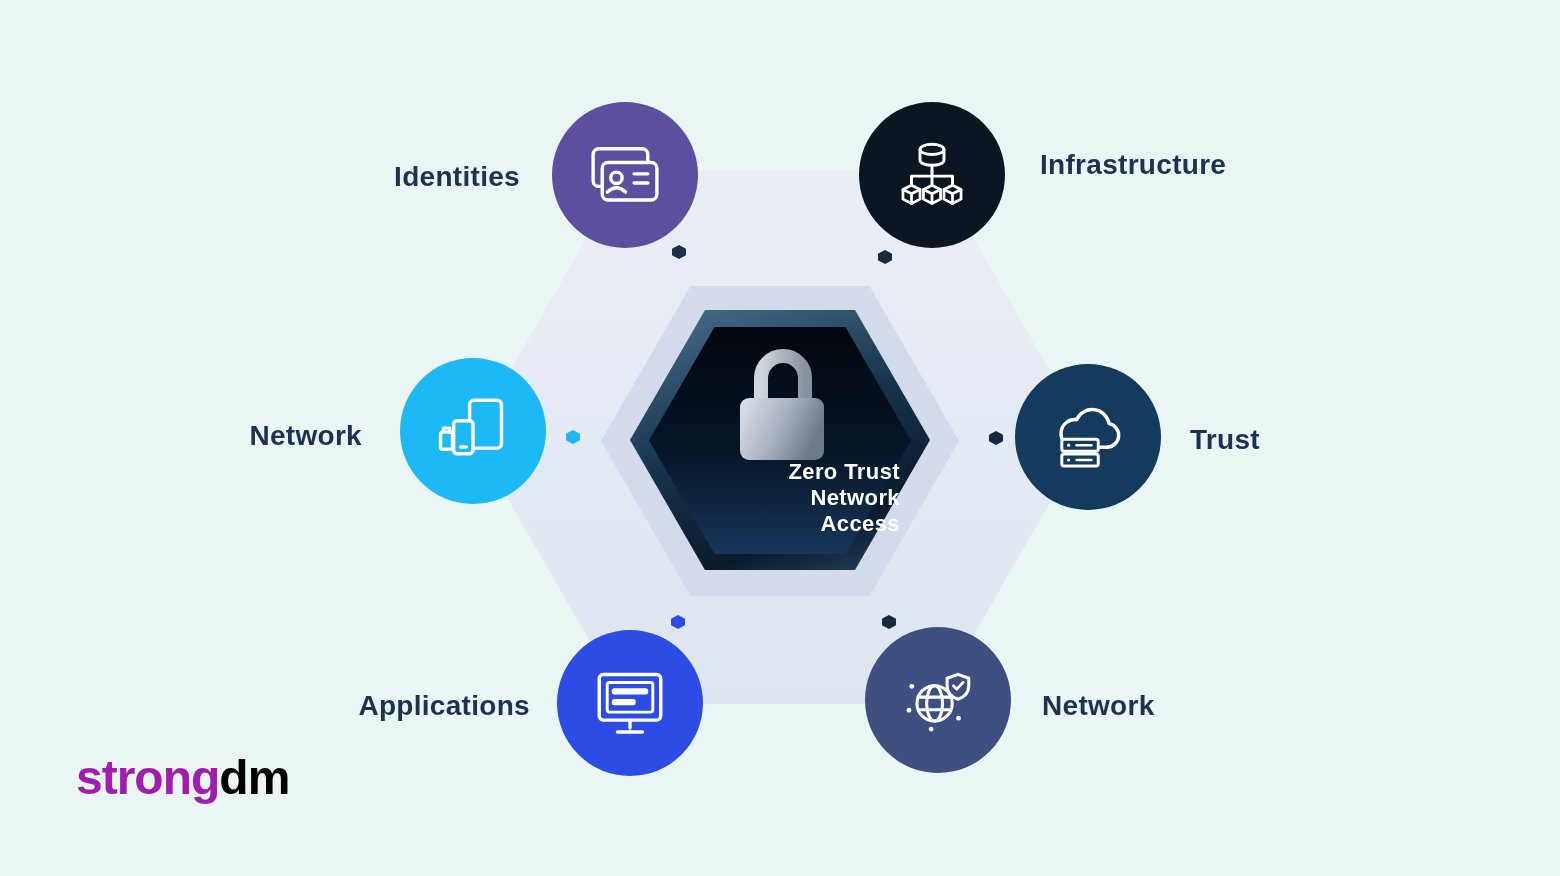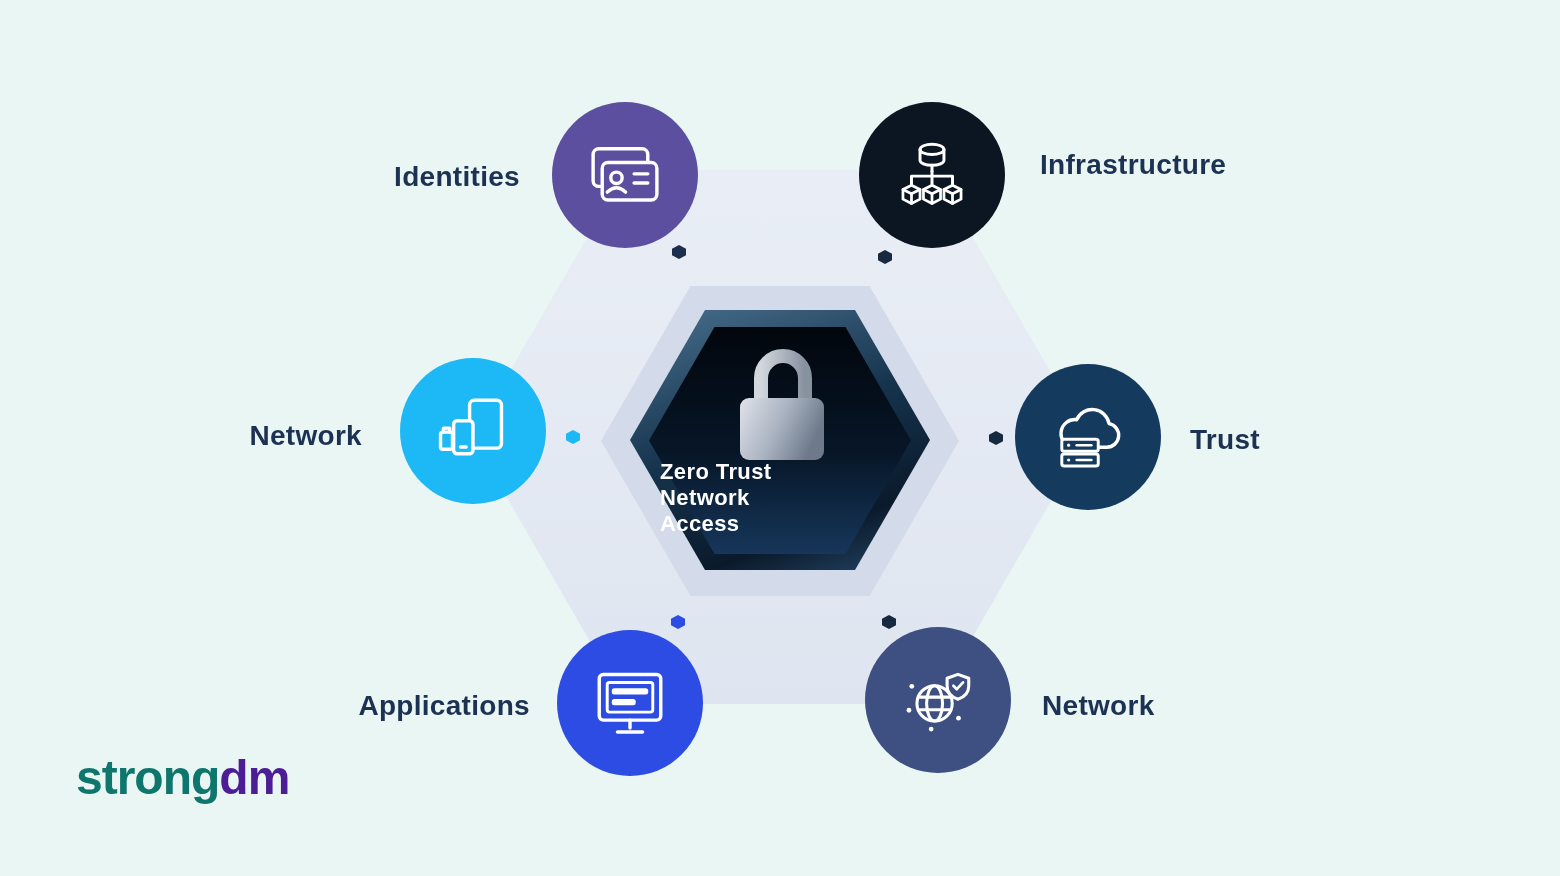--- a/index.html
+++ b/index.html
@@ -44,30 +44,30 @@
     color:#1d3253; letter-spacing:.3px; white-space:nowrap;
   }
   .lbl-identities{right:1040px;top:161px}
   .lbl-infrastructure{left:1040px;top:149px}
   .lbl-devices{right:1198px;top:420px}
   .lbl-data{left:1190px;top:424px}
   .lbl-applications{right:1030px;top:690px}
   .lbl-network{left:1042px;top:690px}
 
   .center-title{
-    position:absolute; left:660px; top:459px; width:240px; text-align:left;
+    position:absolute; left:660px; top:459px; width:240px; text-align:right;
     color:#ffffff; font-size:22px; line-height:26px; font-weight:700;
     letter-spacing:.4px; white-space:pre-line;
   }
   .lock{ position:absolute; left:718px; top:326px; }
 
   .logo{ position:absolute; left:76px; top:750px; font-size:48px;
     font-weight:700; letter-spacing:-1px; }
-  .logo-strong{color:#0f766e}
-  .logo-dm{color:#4c1d95}
+  .logo-strong{color:#a21caf}
+  .logo-dm{color:#000000}
 
   
   .occl-identities{fill:#5d4f9f}
   .occl-devices{fill:#1cb9f6}
   .occl-data{fill:#143a5e}
   .occl-network{fill:#3e4f82}
 </style>
 </head>
 <body>
 

